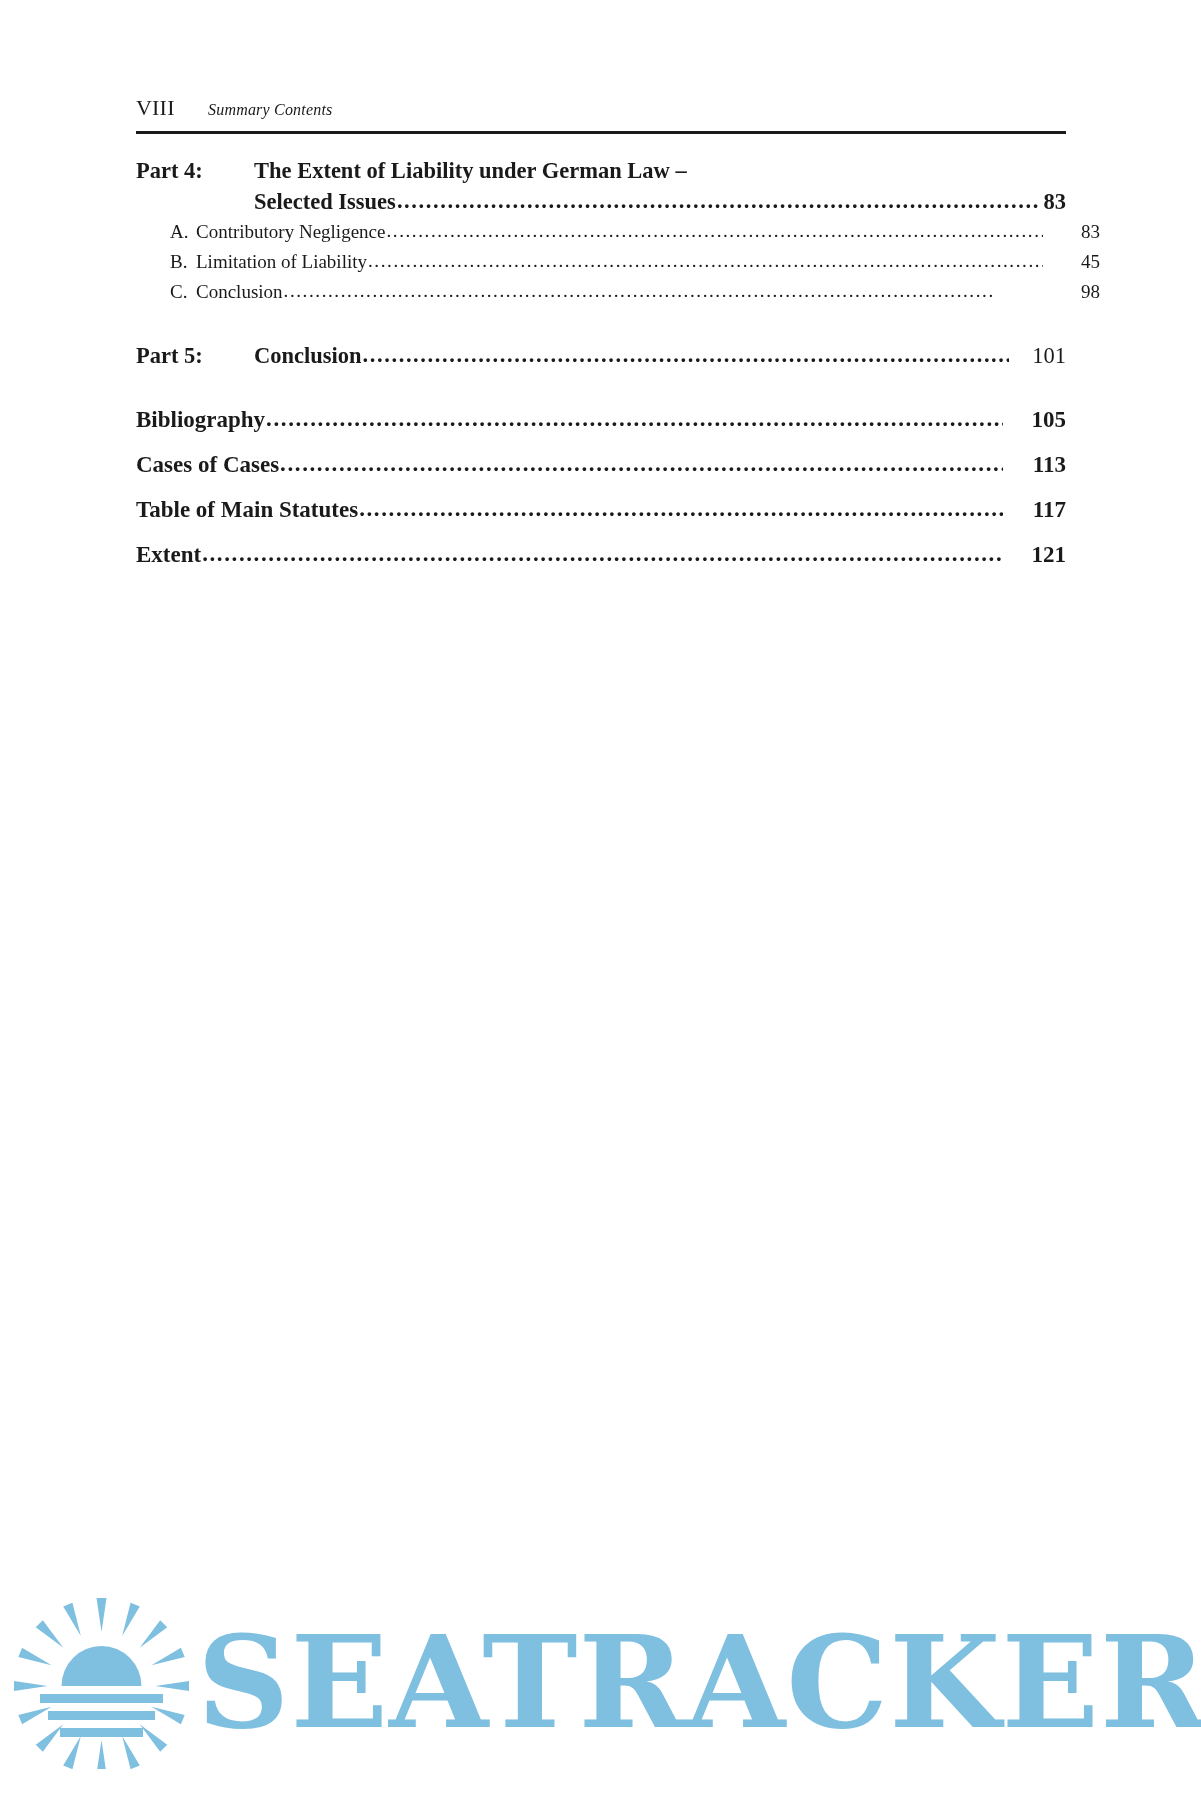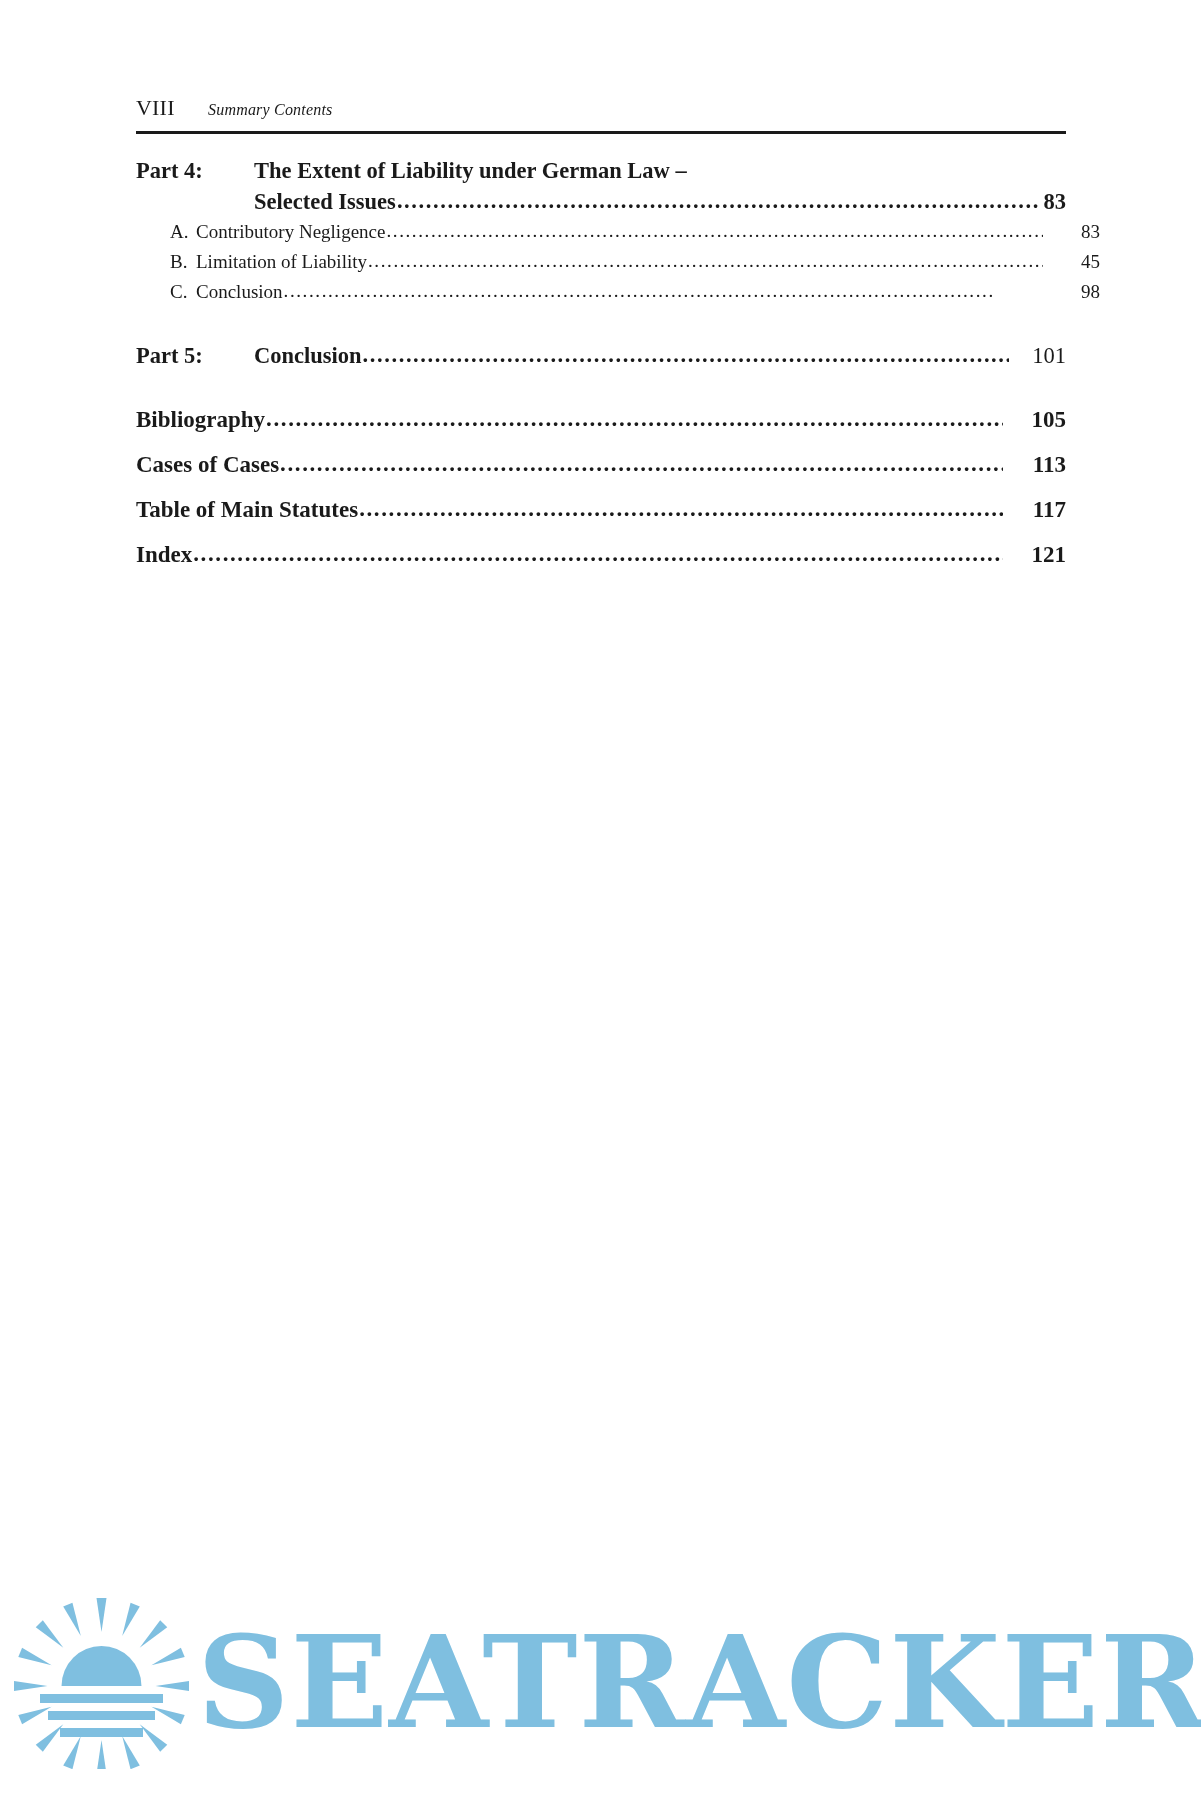--- a/index.html
+++ b/index.html
@@ -250,21 +250,21 @@
 
     <div class="entry back-row">
       <span class="label">Table of Main Statutes</span>
       <span class="leader">................................................................................................................</span>
       <span class="page-no">117</span>
     </div>
 
     <div class="gap-sm"></div>
 
     <div class="entry back-row">
-      <span class="label">Index</span>
+      <span class="label">Extent</span>
       <span class="leader">................................................................................................................</span>
       <span class="page-no">121</span>
     </div>
 
   </div>
 
   <div class="watermark">
     <div class="wm-sun">
       <svg width="175" height="175" viewBox="0 0 175 175" aria-hidden="true">
         <g fill="#7fbfe0">

